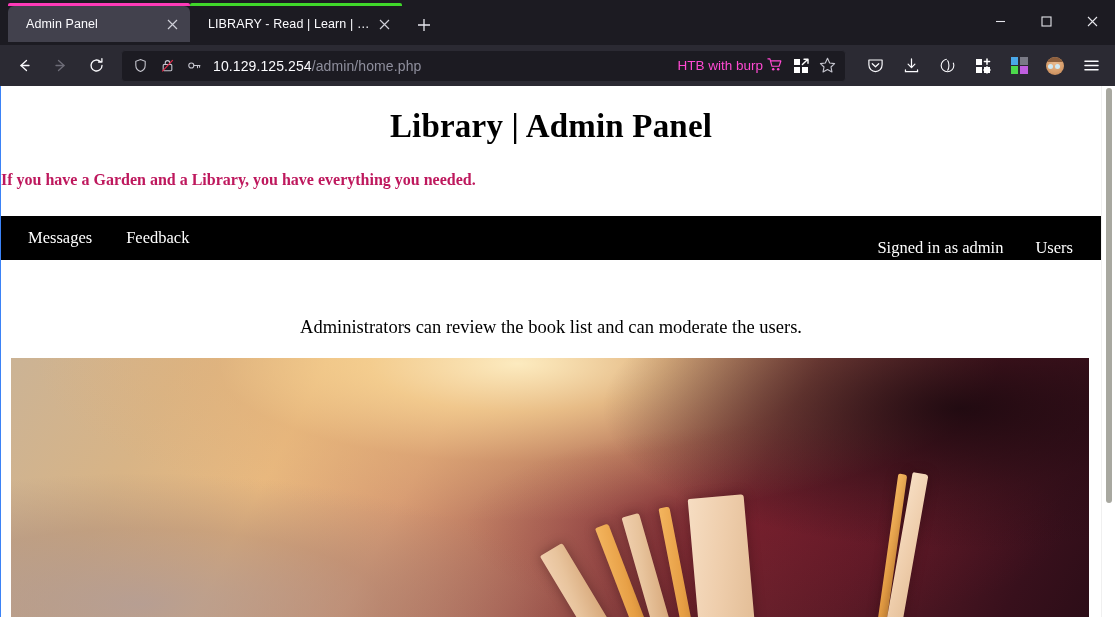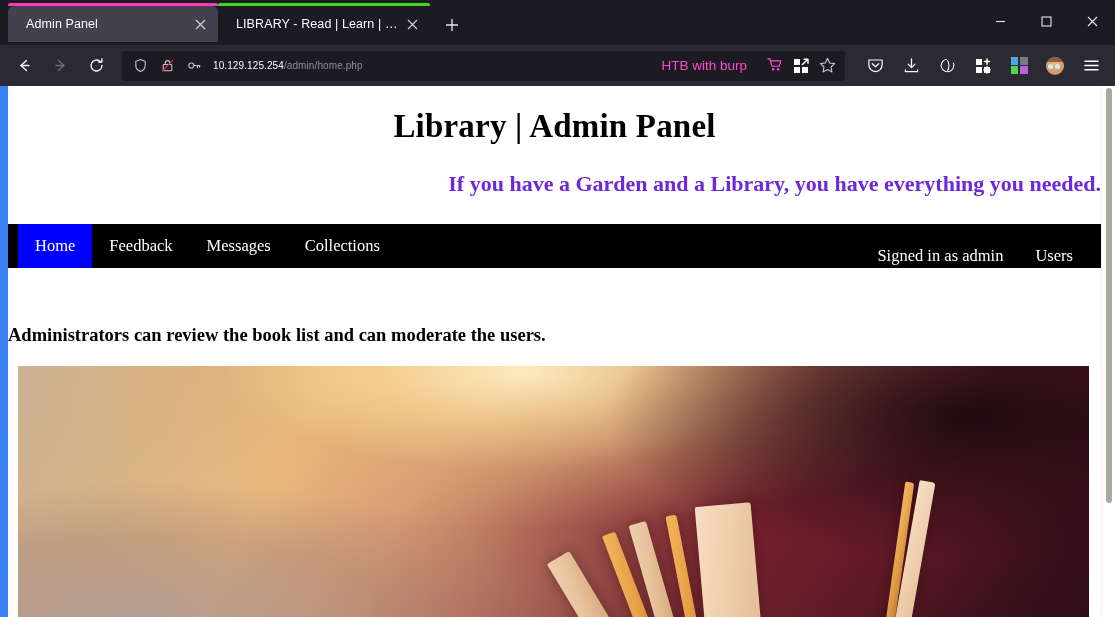--- a/index.html
+++ b/index.html
@@ -32,21 +32,21 @@
     display: flex; align-items: center;
     border-radius: 6px 6px 0 0;
     padding: 0 8px 0 18px;
     position: relative;
     margin-bottom: 3px;
     cursor: default;
     max-width: 250px;
   }
   .tab.active {
     background: #42414d;
-    width: 210px;
+    width: 182px;
   }
   .tab.inactive {
     background: transparent;
     width: 212px;
   }
   .tab-accent {
     position: absolute;
     top: -3px; left: 0; right: 0;
     height: 3px;
     border-radius: 2px 2px 0 0;
@@ -122,31 +122,31 @@
     border: 1px solid #2b2a33;
   }
   .urlicon {
     display: flex; align-items: center; justify-content: center;
     width: 20px; height: 20px; flex: 0 0 auto;
     color: #c6c6cf;
   }
   .urltext {
     flex: 1;
     min-width: 0;
-    font-size: 10px;
+    font-size: 14px;
     color: #8f8f9d;
     white-space: nowrap;
     overflow: hidden;
     letter-spacing: .1px;
     padding-left: 2px;
   }
   .urltext .host { color: #fbfbfe; }
 
   .bookmark-inline {
-    display: flex; align-items: center; gap: 20px;
+    display: flex; align-items: center; gap: 4px;
     color: #ff4ad2;
     font-size: 13.5px;
     white-space: nowrap;
     flex: 0 0 auto;
     padding-right: 2px;
   }
   .urlbar-right {
     display: flex; align-items: center; gap: 6px; flex: 0 0 auto;
   }
   .toolbar-right {
@@ -178,45 +178,45 @@
     content:""; position:absolute; left:0; top:0; width:18px; height:5px;
     background:#8d5f3d; border-radius: 9px 9px 0 0;
   }
 
   
   .viewport {
     flex: 1;
     background: #ffffff;
     position: relative;
     overflow: hidden;
-    border-left: 8px solid #3b82f6;
+    border-left: 1px solid #3b82f6;
     display: flex;
   }
   .page {
     flex: 1;
     background: #ffffff;
     overflow: hidden;
     position: relative;
   }
 
   .page-title {
     text-align: center;
     font-family: "Liberation Serif", serif;
     font-weight: bold;
     font-size: 33px;
     color: #000;
     padding-top: 22px;
     letter-spacing: .2px;
   }
   .page-subtitle {
-    text-align: right;
+    text-align: left;
     font-family: "Liberation Serif", serif;
     font-weight: bold;
-    font-size: 22px;
-    color: #6d28d9;
+    font-size: 16px;
+    color: #be185d;
     padding-top: 26px;
   }
 
   .navmenu {
     margin-top: 27px;
     background: #000000;
     height: 44px;
     display: flex;
     align-items: stretch;
     padding-left: 10px;
@@ -233,23 +233,23 @@
     white-space: nowrap;
     text-decoration: none;
   }
   .navitem.active {
     background: #0000ff;
     color: #ffffff;
   }
   .navitem.right { padding: 0 16px; margin-top: 20px; }
 
   .page-lead {
-    text-align: left;
+    text-align: center;
     font-family: "Liberation Serif", serif;
-    font-weight: bold;
+    font-weight: normal;
     font-size: 18.5px;
     color: #000;
     padding-top: 57px;
   }
 
   
   .hero {
     margin-top: 20px;
     margin-left: 10px;
     margin-right: 12px;
@@ -466,24 +466,22 @@
   </div>
 
   <div class="viewport">
     <div class="page">
 
       <h1 class="page-title">Library | Admin Panel</h1>
       <h2 class="page-subtitle">If you have a Garden and a Library, you have everything you needed.</h2>
 
       <div class="navmenu">
         <div class="navmenu-left">
-          <a class="navitem active">Home</a>
+          <a class="navitem">Messages</a>
           <a class="navitem">Feedback</a>
-          <a class="navitem">Messages</a>
-          <a class="navitem">Collections</a>
         </div>
         <div class="navmenu-right">
           <span class="navitem right">Signed in as admin</span>
           <a class="navitem right">Users</a>
         </div>
       </div>
 
       <h3 class="page-lead">Administrators can review the book list and can moderate the users.</h3>
 
       <div class="hero">

